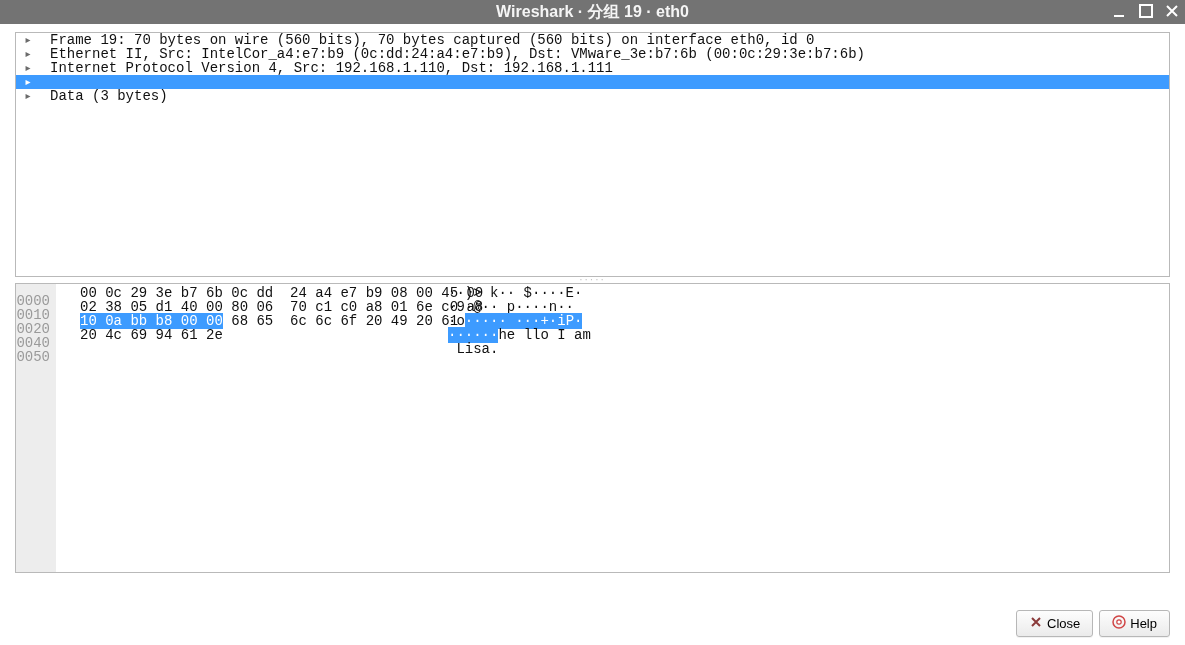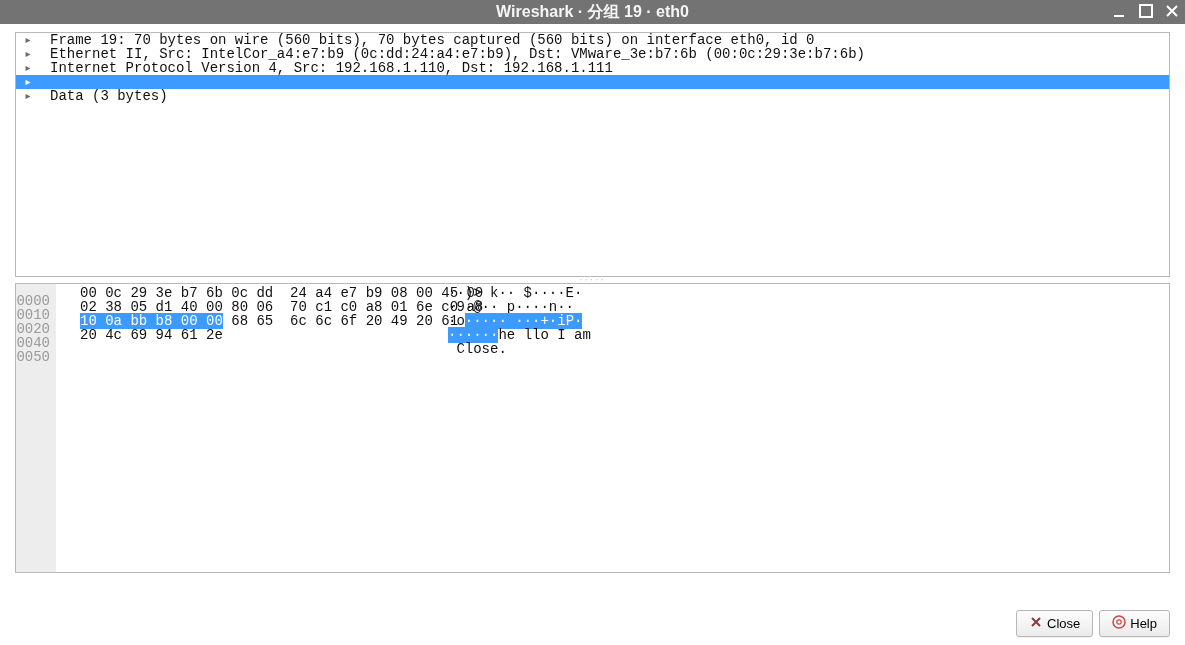--- a/index.html
+++ b/index.html
@@ -203,21 +203,21 @@
         <div class="hline"><span>00 0c 29 3e b7 6b 0c dd  24 a4 e7 b9 08 00 45 00</span></div>
         <div class="hline"><span>02 38 05 d1 40 00 80 06  70 c1 c0 a8 01 6e c0 a8</span></div>
         <div class="hline"><span class="hl">10 0a bb b8 00 00</span><span> 68 65  6c 6c 6f 20 49 20 61 6d</span></div>
         <div class="hline"><span>20 4c 69 94 61 2e</span></div>
       </div>
     <div class="ascii-col" id="ascii-col">
         <div class="aline"><span>··)&gt; k·· $····E·</span></div>
         <div class="aline"><span>·9·@·· p····n··</span></div>
         <div class="aline"><span>·o</span><span class="hl">····· ···+·iP·</span></div>
         <div class="aline"><span class="hl">······</span><span>he llo I am</span></div>
-        <div class="aline"><span> Close.</span></div>
+        <div class="aline"><span> Lisa.</span></div>
       </div>
   </div>
 
   <div class="bottom-bar">
     <button class="btn">
       <span>
         <svg class="icn" viewBox="0 0 14 14">
             <path d="M3 3 L11 11 M11 3 L3 11" stroke="#8a3a3a" stroke-width="2" fill="none"></path>
           </svg>
       </span>

